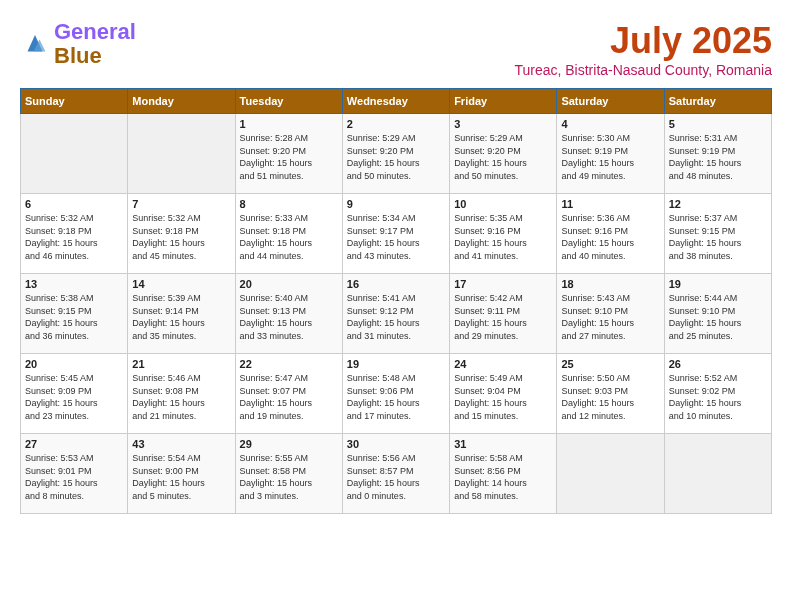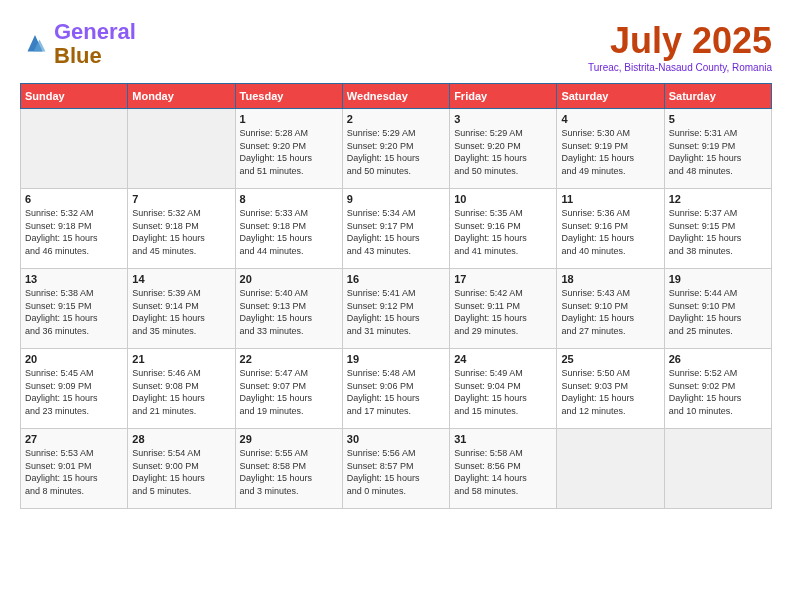--- a/index.html
+++ b/index.html
@@ -36,30 +36,30 @@
     }
     .title-block {
       text-align: right;
     }
     .month-title {
       font-size: 36px;
       font-weight: bold;
       color: #c2410c;
     }
     .location {
-      font-size: 10px;
-      color: #6d28d9;
+      font-size: 14px;
+      color: #be185d;
     }
     table {
       width: 100%;
       border-collapse: collapse;
       font-size: 10px;
     }
     thead tr th {
-      background-color: #ef4444;
+      background-color: #a16207;
       color: #fff;
       padding: 6px 4px;
       text-align: left;
       font-size: 11px;
       font-weight: bold;
       border: 1px solid #2a6aa1;
     }
     tbody tr td {
       border: 1px solid #ccc;
       vertical-align: top;
@@ -230,21 +230,21 @@
           <div class="day-num">26</div>
           <div class="day-info">Sunrise: 5:52 AM<br>Sunset: 9:02 PM<br>Daylight: 15 hours<br>and 10 minutes.</div>
         </td>
       </tr>
       <tr>
         <td>
           <div class="day-num">27</div>
           <div class="day-info">Sunrise: 5:53 AM<br>Sunset: 9:01 PM<br>Daylight: 15 hours<br>and 8 minutes.</div>
         </td>
         <td>
-          <div class="day-num">28</div>
+          <div class="day-num">43</div>
           <div class="day-info">Sunrise: 5:54 AM<br>Sunset: 9:00 PM<br>Daylight: 15 hours<br>and 5 minutes.</div>
         </td>
         <td>
           <div class="day-num">29</div>
           <div class="day-info">Sunrise: 5:55 AM<br>Sunset: 8:58 PM<br>Daylight: 15 hours<br>and 3 minutes.</div>
         </td>
         <td>
           <div class="day-num">30</div>
           <div class="day-info">Sunrise: 5:56 AM<br>Sunset: 8:57 PM<br>Daylight: 15 hours<br>and 0 minutes.</div>
         </td>

